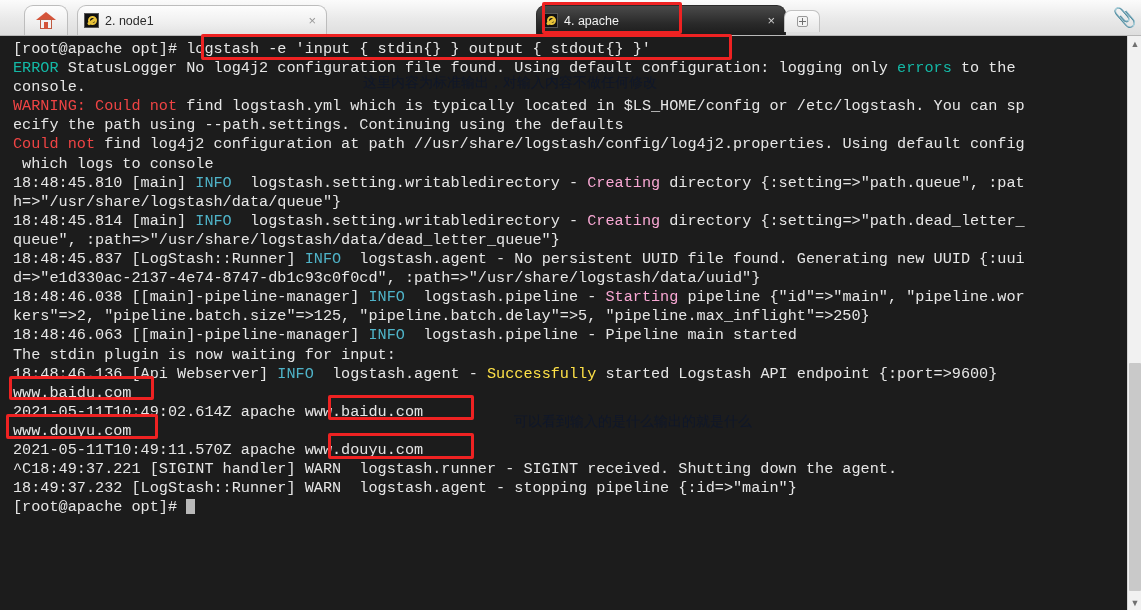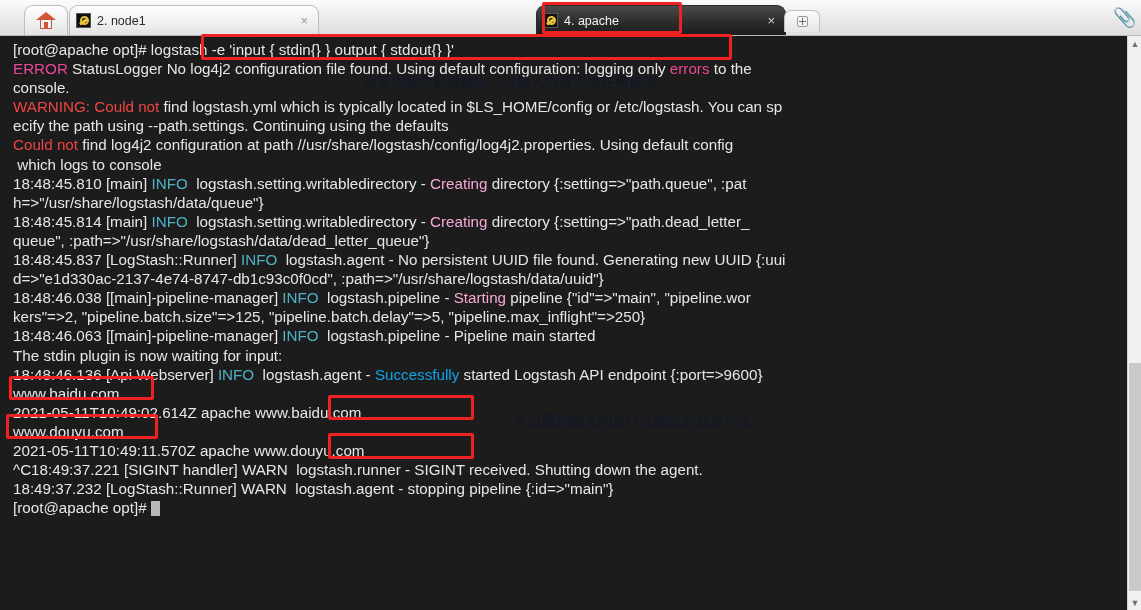--- a/index.html
+++ b/index.html
@@ -121,40 +121,40 @@
   #term-wrap {
     position: absolute; left: 0; top: 36px;
     width: 1141px; height: 574px;
     background: #fff;
   }
   #terminal {
     position: absolute; left: 0; top: 0;
     width: 1127px; height: 574px;
     background: #1c1c1c;
     color: #e6e6e6;
-    font-family: Liberation Sans, sans-serif;
+    font-family: Liberation Mono, monospace;
     font-size: 15.2px;
     line-height: 19.1px;
     padding: 4px 0 0 13px;
     overflow: hidden;
     white-space: pre;
   }
   #term-left-edge {
     position: absolute; left: 0; top: 0; width: 11px; height: 574px;
     background: #1c1c1c;
   }
   .ln { height: 19.1px; }
 
   
   .c-white  { color: #e6e6e6; }
-  .c-red    { color: #ec4899; }
+  .c-red    { color: #14b8a6; }
   .c-yellow { color: #ef4444; }
   .c-cyan   { color: #4fb3c8; }
   .c-teal   { color: #f9a8d4; }
-  .c-green  { color: #0ea5e9; }
+  .c-green  { color: #fde047; }
   .c-ann    { color: #0f172a; font-family: "DejaVu Sans", sans-serif; font-size: 14px; }
 
   
   .cursor {
     display: inline-block;
     width: 9px; height: 15px;
     background: #b9b9b9;
     vertical-align: -3px;
   }
 
@@ -195,21 +195,21 @@
 <div id="tabbar">
 
   <div class="tab inactive tab-home">
     <span class="home-glyph">
       <span class="roof"></span>
         <span class="body"></span>
         <span class="door"></span>
     </span>
   </div>
 
-  <div class="tab inactive" style="left:69px; width:250px;">
+  <div class="tab inactive" style="left:77px; width:250px;">
     <span class="tab-icon"></span>
     <span class="tab-label">2. node1</span>
     <span class="tab-close">×</span>
   </div>
 
 
   <div class="tab active" id="tab-4-apache" style="left:536px; width:250px;">
     <span class="tab-icon"></span>
     <span class="tab-label">4. apache</span>
     <span class="tab-close">×</span>

